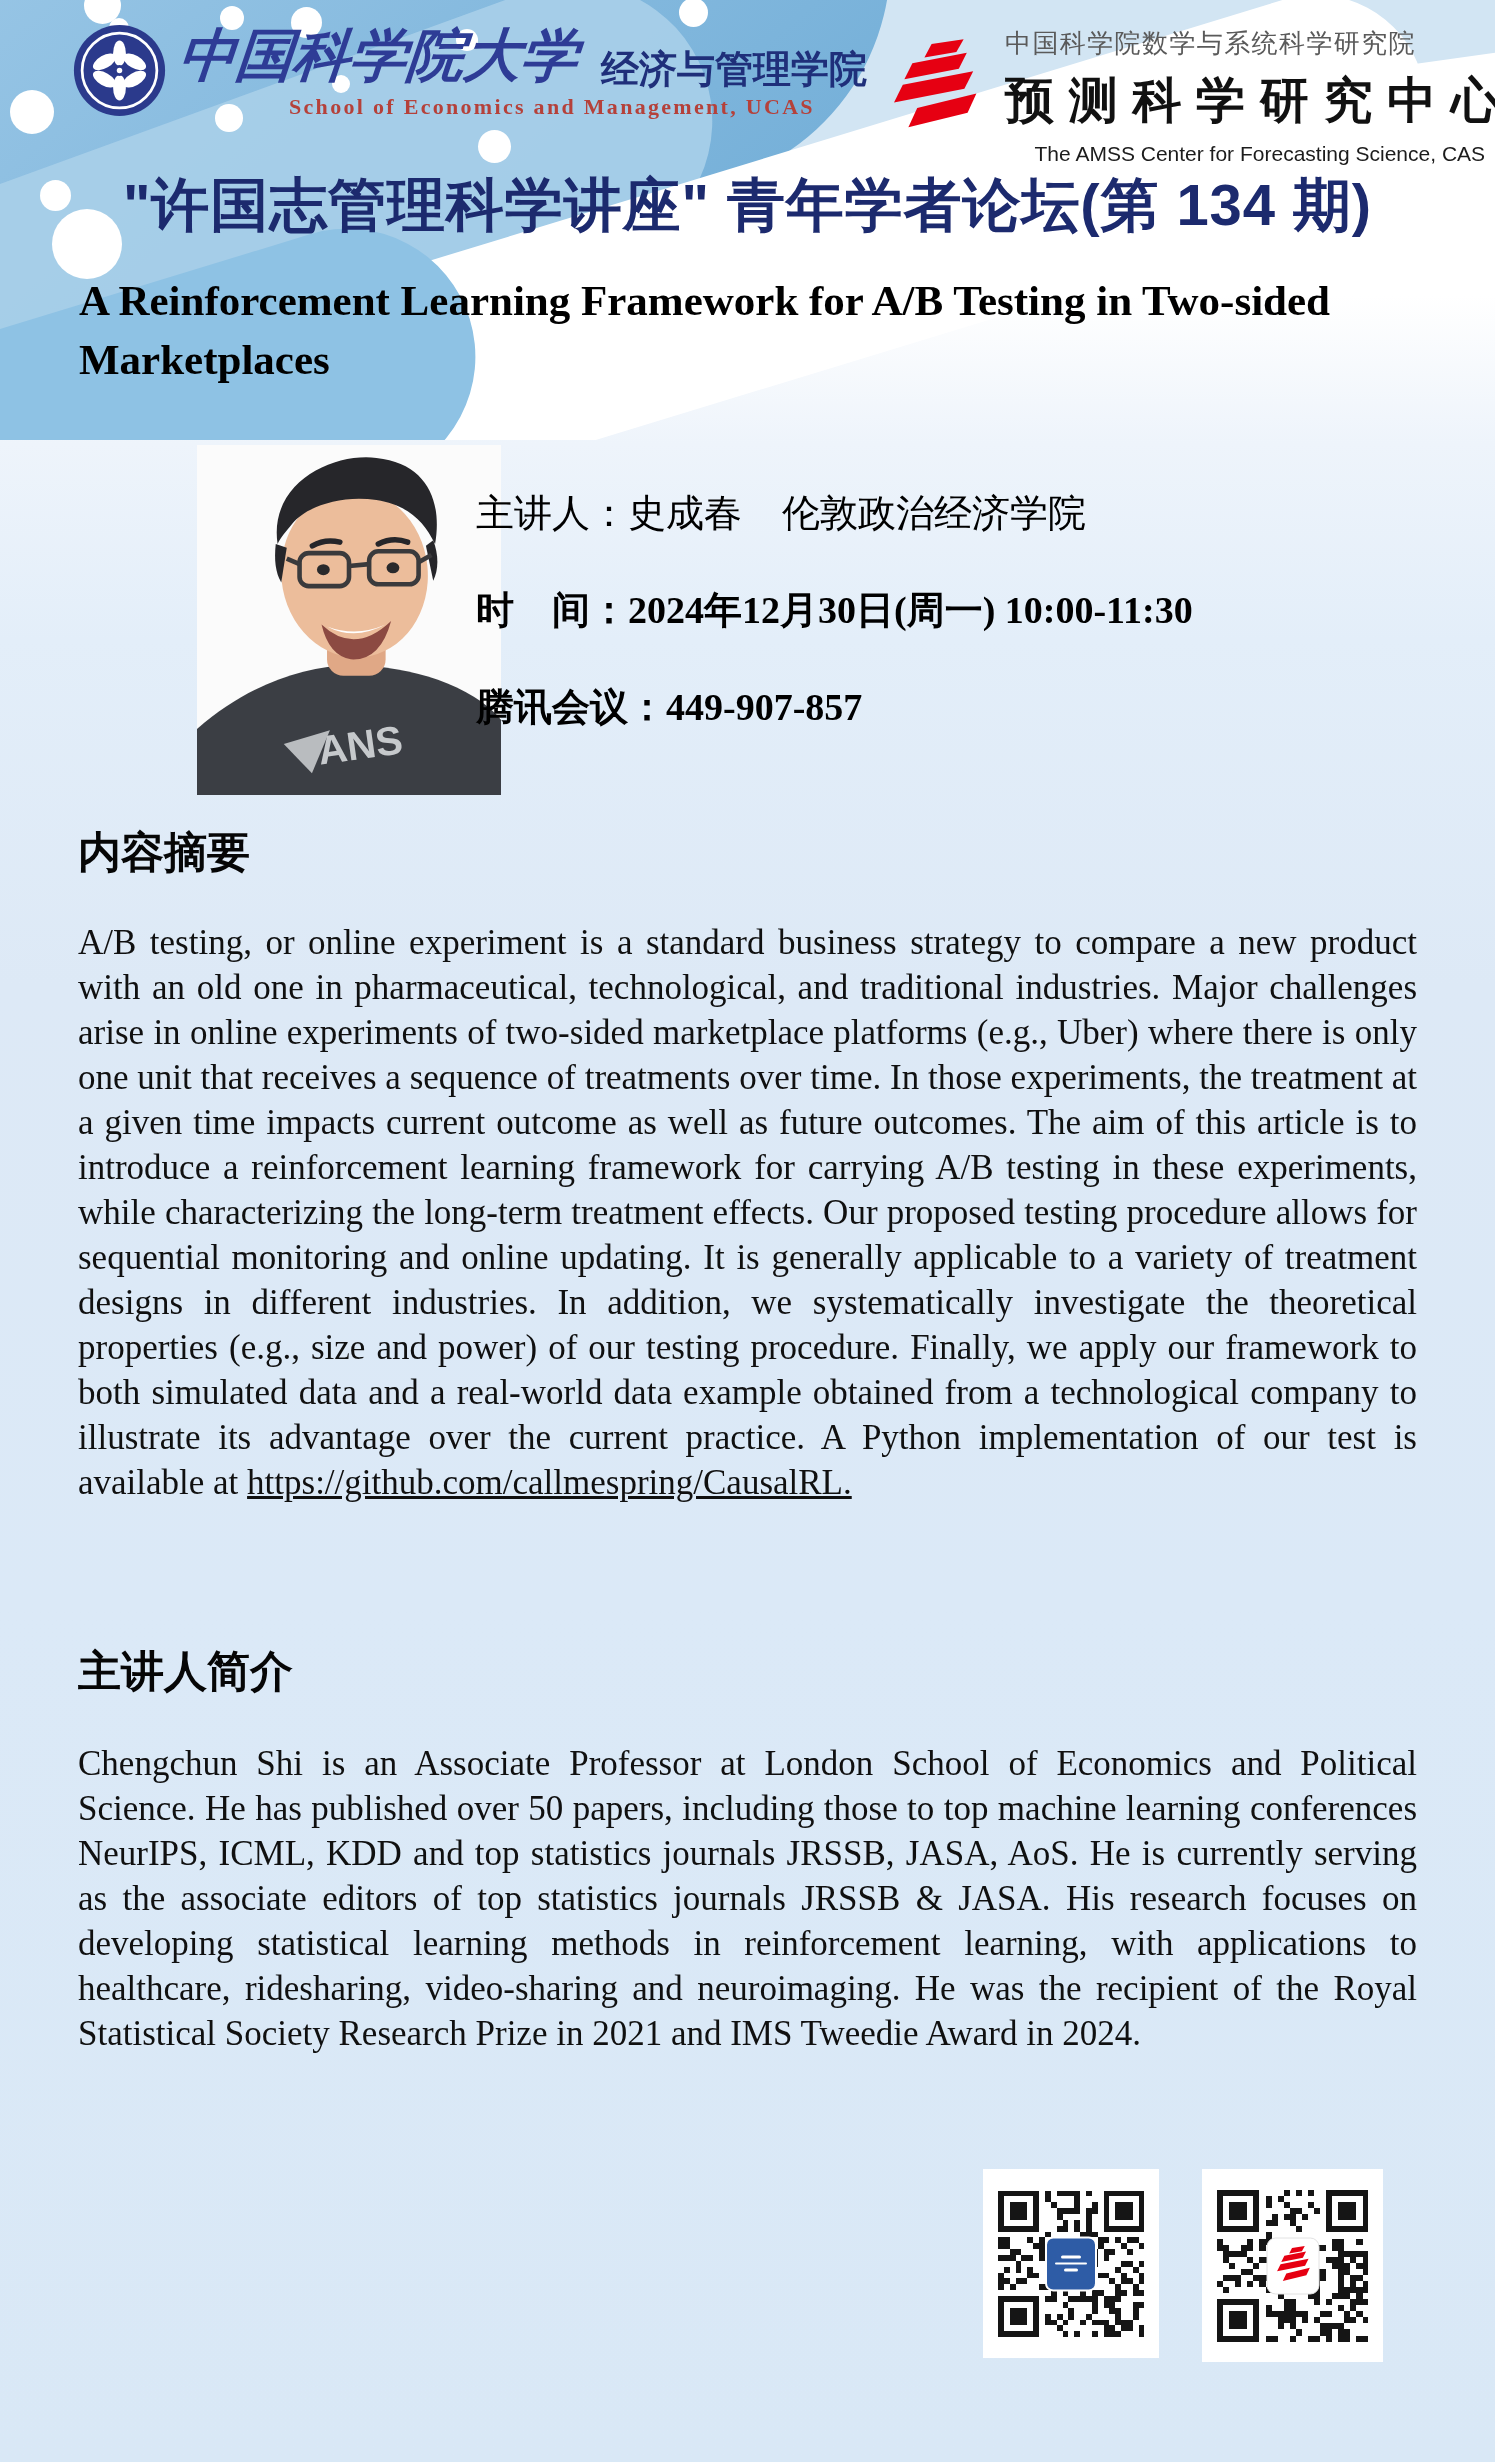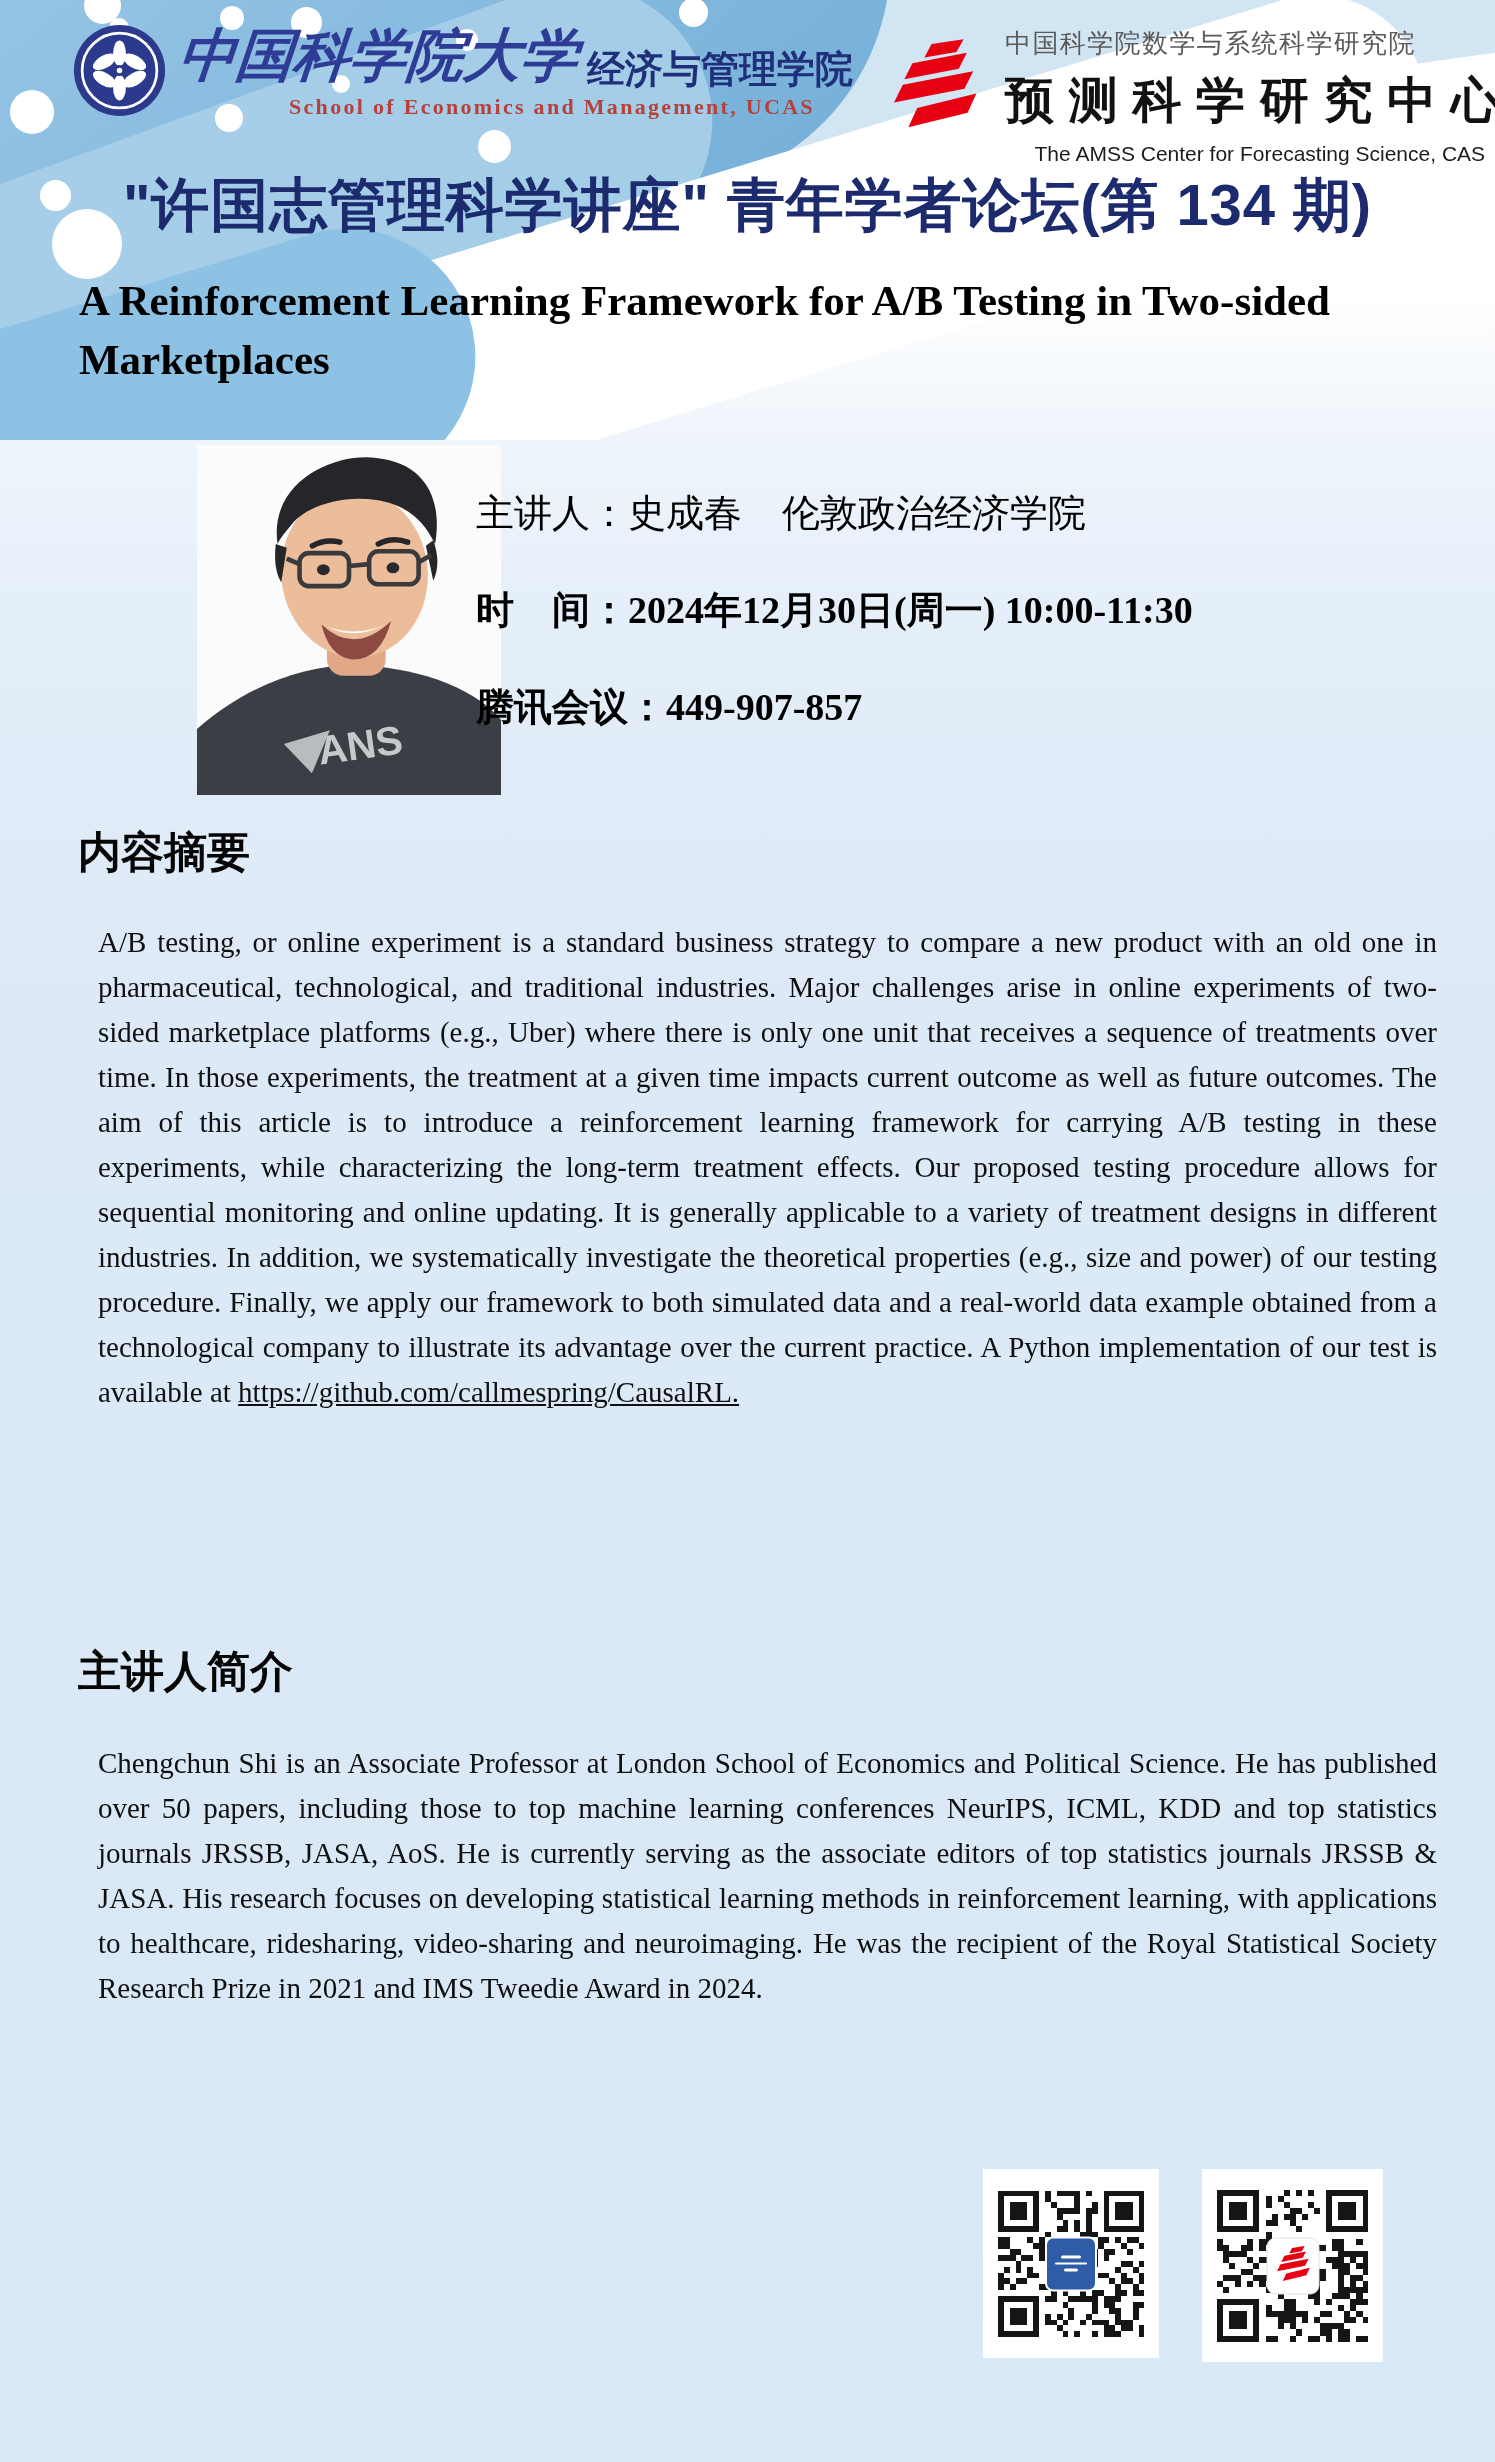--- a/index.html
+++ b/index.html
@@ -16,21 +16,21 @@
   .band3{width:962px;height:275px;left:-229px;top:101px;background:#a9cfe9;border-radius:147px;transform:rotate(-20deg);opacity:.9;}
   .whiteband{width:1603px;height:220px;left:-147px;top:197px;background:#ffffff;border-radius:119px;transform:rotate(-17deg);}
   .band4{width:696px;height:256px;left:-211px;top:293px;background:#8ec2e4;border-radius:128px;transform:rotate(-17deg);}
   .dot{position:absolute;background:#fff;border-radius:50%;}
   
   .left-logo{position:absolute;left:73px;top:24px;z-index:3;display:flex;align-items:flex-start;}
   .emblem{width:93px;height:93px;flex:0 0 auto;}
   .left-text{margin-left:13px;}
   .left-row{display:flex;align-items:flex-start;}
   .calligraphy{font-family:"Liberation Serif",serif;font-weight:700;font-style:italic;font-size:57px;line-height:64px;color:#2e3c96;transform:skewX(-5deg);white-space:nowrap;}
-  .dept-cn{font-family:"Liberation Sans",sans-serif;font-weight:700;font-size:38px;line-height:42px;color:#1f2f7a;margin:24px 0 0 9px;white-space:nowrap;}
+  .dept-cn{font-family:"Liberation Sans",sans-serif;font-weight:700;font-size:38px;line-height:42px;color:#1f2f7a;margin:24px 0 0 23px;white-space:nowrap;}
   .dept-en{font-family:"Liberation Serif",serif;font-weight:700;font-size:22px;color:#b5413a;letter-spacing:2.3px;margin:3.7px 0 0 110px;white-space:nowrap;}
   .right-logo{position:absolute;left:890px;top:26px;z-index:3;display:flex;align-items:flex-start;}
   .amss-glyph{width:88px;height:112px;flex:0 0 auto;margin-top:5.5px;}
   .right-text{margin-left:27px;}
   .amss-line1{font-family:"Liberation Sans",sans-serif;font-size:26px;color:#5a5a5a;letter-spacing:1.4px;white-space:nowrap;}
   .amss-line2{font-family:"Liberation Serif",serif;font-weight:700;font-size:49px;color:#111;letter-spacing:14.7px;margin-top:7.3px;white-space:nowrap;}
   .amss-line3{font-family:"Liberation Sans",sans-serif;font-size:21px;color:#1c1c1c;margin-top:7.3px;white-space:nowrap;text-align:center;}
   
   .series-title{position:absolute;left:0;top:167px;width:1495px;text-align:center;z-index:3;
     font-family:"Liberation Sans","DejaVu Sans",sans-serif;font-weight:700;font-size:58px;color:#1c2a6e;letter-spacing:0.9px;white-space:nowrap;}
@@ -39,21 +39,21 @@
   
   .photo{position:absolute;left:197px;top:445px;width:304px;height:350px;z-index:2;background:#fdfdfd;}
   .info{position:absolute;left:476px;top:489px;z-index:2;font-size:38px;line-height:48px;color:#000;}
   .info-row{margin-bottom:49px;white-space:nowrap;}
   .info-row .gap{display:inline-block;width:40px;}
   .b{font-weight:700;}
   
   .section-heading{position:absolute;left:78px;z-index:2;font-family:"Liberation Sans","DejaVu Sans",sans-serif;font-weight:700;font-size:43px;color:#060606;}
   .h-abstract{top:824px;}
   .h-bio{top:1643px;}
-  .para{position:absolute;left:78px;width:1339px;z-index:2;text-align:justify;font-size:29px;line-height:45px;color:#101010;margin-left:20px;}
+  .para{position:absolute;left:78px;width:1339px;z-index:2;text-align:justify;font-size:35px;line-height:45px;color:#101010;}
   .p-abstract{top:920px;}
   .p-bio{top:1741px;}
   .link{color:#101010;text-decoration:underline;}
   
   .qr-card{position:absolute;top:2169px;background:#fff;z-index:2;padding:14.7px;box-sizing:border-box;}
   .qr-left{left:983px;width:176px;height:189px;}
   .qr-right{left:1202px;width:181px;height:193px;}
   .qr-code{width:100%;height:100%;position:relative;}
   .qr-wrap{position:relative;width:100%;height:100%;}
   .qr-center{position:absolute;left:50%;top:50%;transform:translate(-50%,-50%);display:flex;align-items:center;justify-content:center;}

